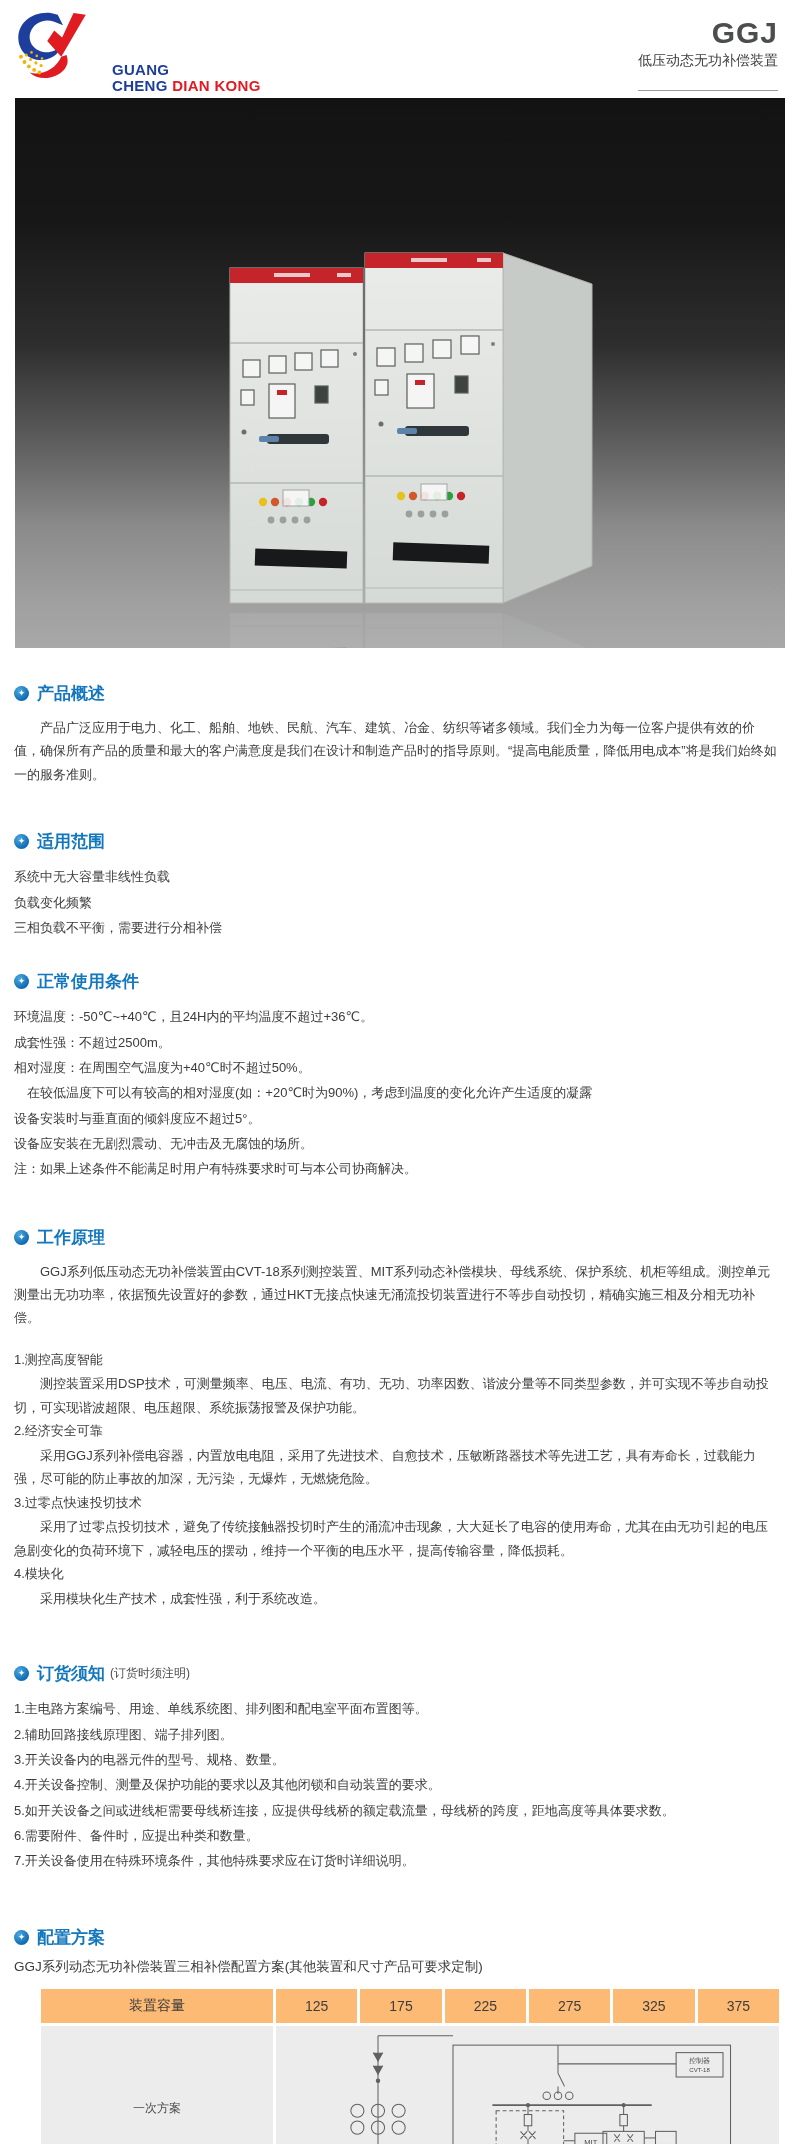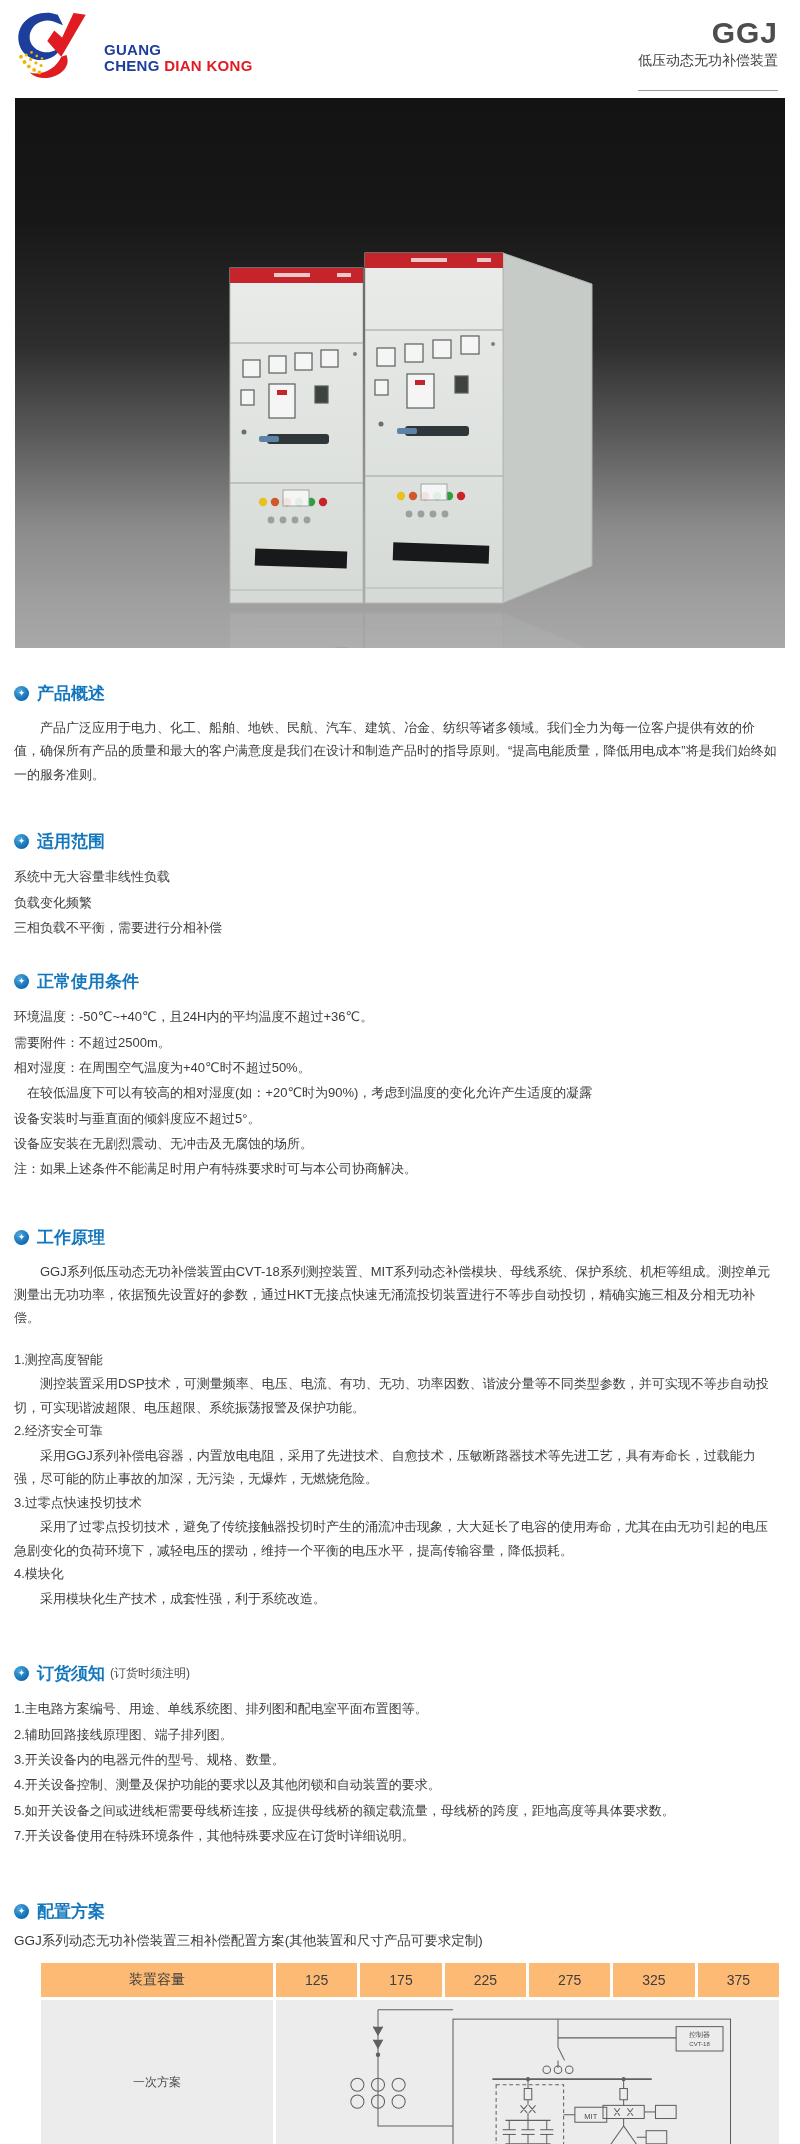--- a/index.html
+++ b/index.html
@@ -2,21 +2,21 @@
 <html><head>
 <meta charset="utf-8">
 <style>
   * { box-sizing: border-box; }
   html,body { margin:0; padding:0; background:#fff; }
   body { width:800px; font-family:"Liberation Sans","DejaVu Sans",sans-serif; color:#3c3c3c; }
   .page { width:800px; min-height:2144px; position:relative; background:#fff; }
 
   
   .header { display:flex; justify-content:space-between; align-items:flex-start; padding:6px 22px 0 12px; height:96px; }
-  .logo-wrap { display:flex; align-items:flex-start; }
+  .logo-wrap { display:flex; align-items:flex-end;gap:8px; }
   .logo-text { margin-top:36px; margin-left:4px; font-weight:bold; font-size:15px; line-height:1.08; letter-spacing:.3px; }
   .blue { color:#1d3e9c; } .red { color:#e01b22; }
   .header-right { text-align:right; margin-top:12px;margin-left:16px; }
   .product-code { font-size:30px; font-weight:bold; color:#4c4d4f; letter-spacing:1px; line-height:1; }
   .product-subtitle { font-size:14px; color:#3d3d3d; margin-top:4px; padding-bottom:20px; border-bottom:1px solid #9a9a9a; }
 
   
   .hero { width:770px; height:550px; margin:2px auto 0;
           background:linear-gradient(180deg,#131313 0%,#171717 22%,#2e2e2e 45%,#5c5c5c 62%,#8b8b8b 78%,#a0a0a0 92%,#a8a8a8 100%); }
 
@@ -197,21 +197,21 @@
         <div class="text-line">负载变化频繁</div>
         <div class="text-line">三相负载不平衡，需要进行分相补偿</div>
       </div>
 
     <div class="section-title mt-30">
       <span class="section-icon">✦</span>
       <span>正常使用条件</span>
     </div>
     <div>
         <div class="text-line">环境温度：-50℃~+40℃，且24H内的平均温度不超过+36℃。</div>
-        <div class="text-line">需要附件：不超过2500m。</div>
+        <div class="text-line">成套性强：不超过2500m。</div>
         <div class="text-line">相对湿度：在周围空气温度为+40℃时不超过50%。</div>
         <div class="text-line">　在较低温度下可以有较高的相对湿度(如：+20℃时为90%)，考虑到温度的变化允许产生适度的凝露</div>
         <div class="text-line">设备安装时与垂直面的倾斜度应不超过5°。</div>
         <div class="text-line">设备应安装在无剧烈震动、无冲击及无腐蚀的场所。</div>
         <div class="text-line">注：如果上述条件不能满足时用户有特殊要求时可与本公司协商解决。</div>
       </div>
 
     <div class="section-title mt-44">
       <span class="section-icon">✦</span>
       <span>工作原理</span>
@@ -233,20 +233,21 @@
       <span class="section-icon">✦</span>
       <span>订货须知</span>
       <span class="note-label">(订货时须注明)</span>
     </div>
     <div>
         <div class="text-line">1.主电路方案编号、用途、单线系统图、排列图和配电室平面布置图等。</div>
         <div class="text-line">2.辅助回路接线原理图、端子排列图。</div>
         <div class="text-line">3.开关设备内的电器元件的型号、规格、数量。</div>
         <div class="text-line">4.开关设备控制、测量及保护功能的要求以及其他闭锁和自动装置的要求。</div>
         <div class="text-line">5.如开关设备之间或进线柜需要母线桥连接，应提供母线桥的额定载流量，母线桥的跨度，距地高度等具体要求数。</div>
+        <div class="text-line">6.需要附件、备件时，应提出种类和数量。</div>
         <div class="text-line">7.开关设备使用在特殊环境条件，其他特殊要求应在订货时详细说明。</div>
       </div>
 
     <div class="section-title mt-52">
       <span class="section-icon">✦</span>
       <span>配置方案</span>
     </div>
     <div class="config-sub">GGJ系列动态无功补偿装置三相补偿配置方案(其他装置和尺寸产品可要求定制)</div>
 
     <table class="config">

